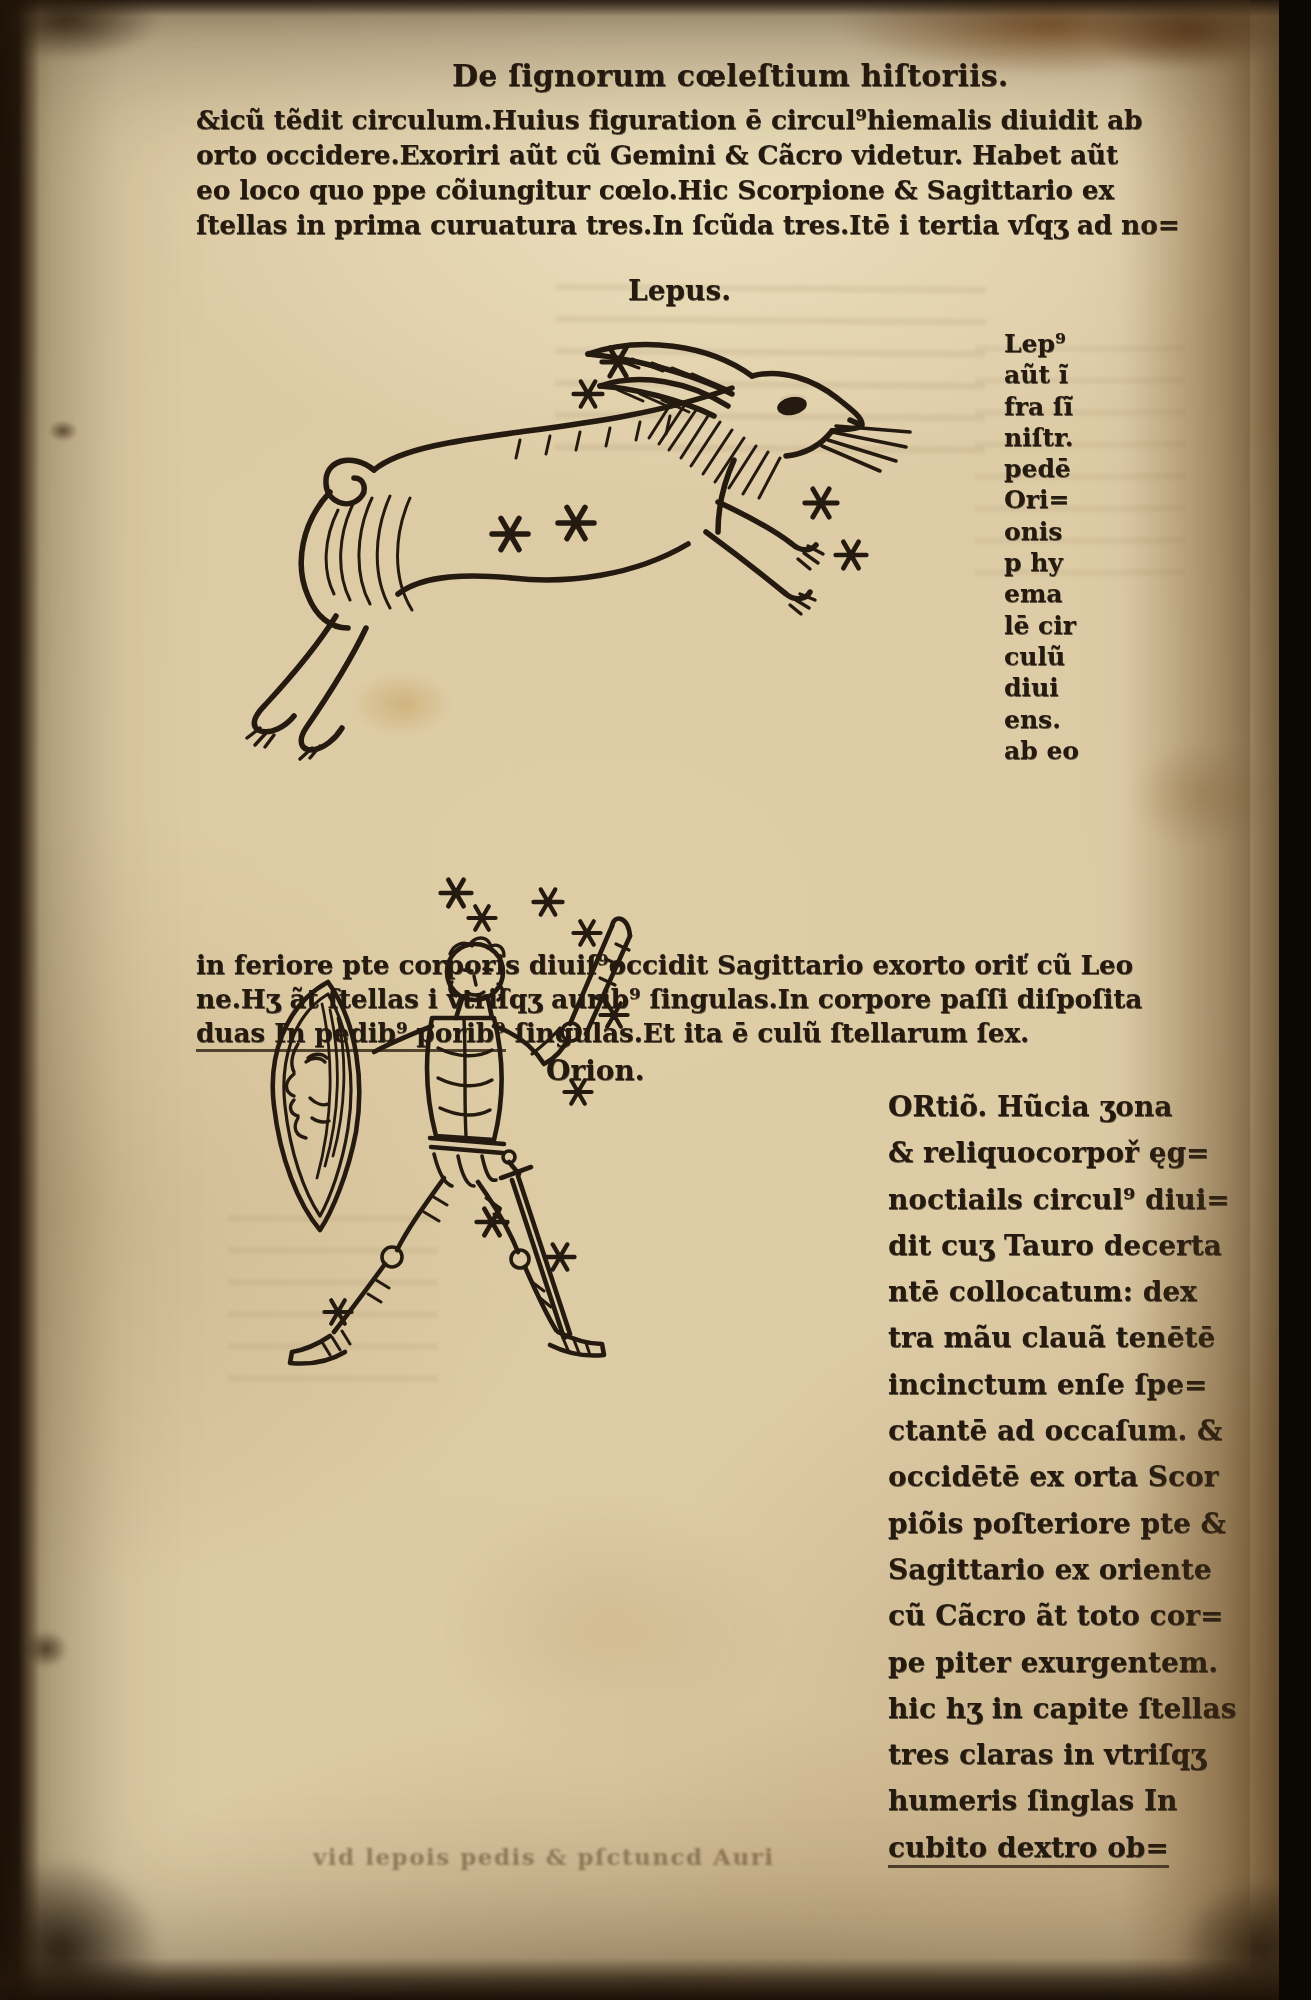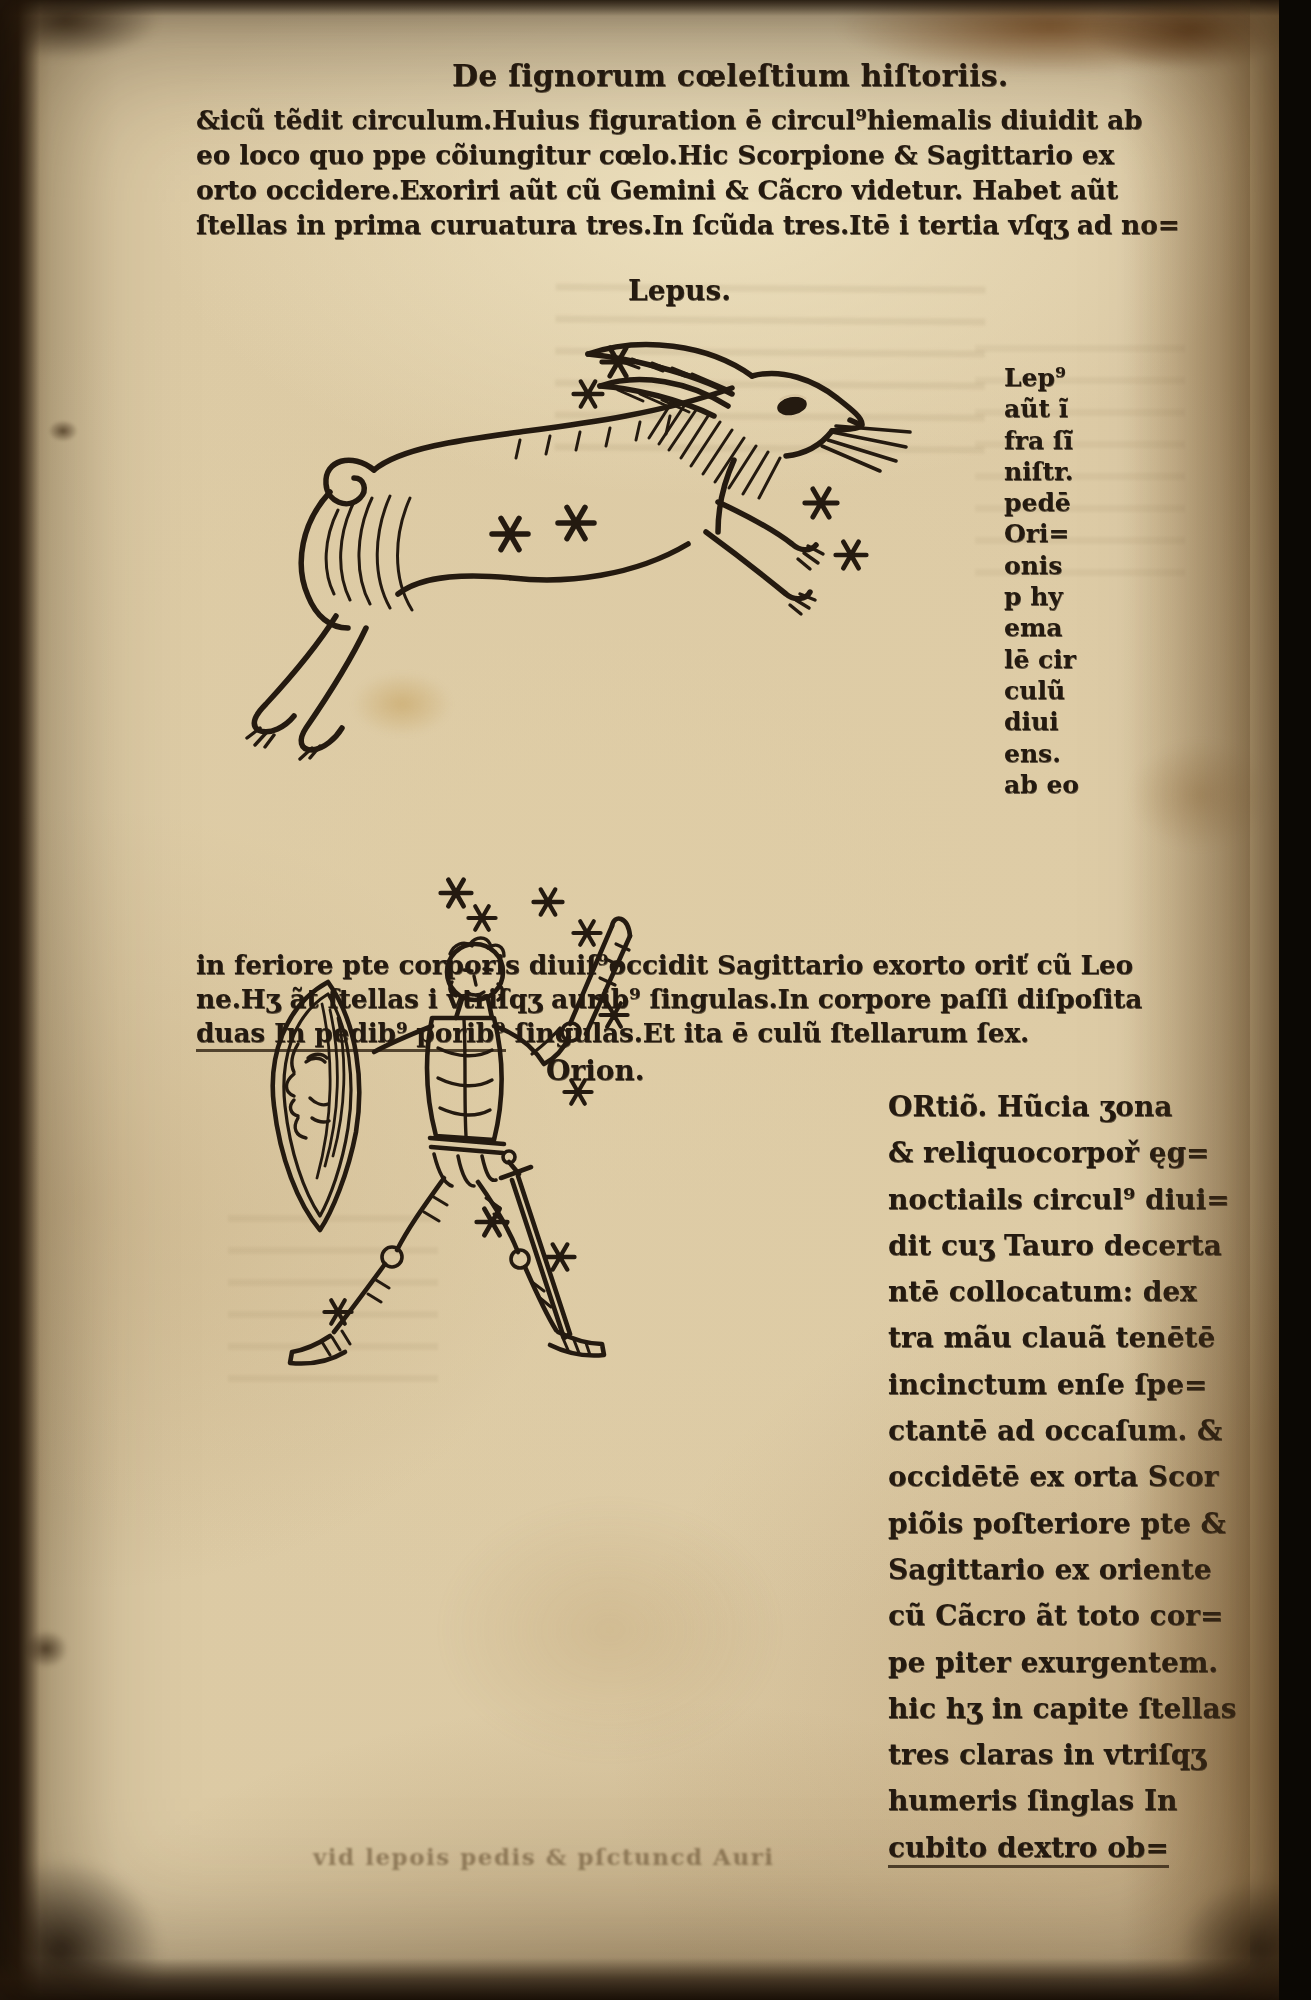--- a/index.html
+++ b/index.html
@@ -15,21 +15,21 @@
       #d8c5a0;
   }
   .ink{position:absolute;color:#241a10;font-family:"DejaVu Serif","Liberation Serif",serif;font-weight:700;
        text-shadow:0.4px 0.5px 0.6px rgba(34,23,12,.65);white-space:nowrap;}
   .title{left:452px;top:58px;font-size:30px;letter-spacing:.2px;}
   .para div{white-space:nowrap;}
   .p1{left:196px;top:102px;font-size:26.5px;line-height:35px;letter-spacing:-.2px;}
   .p2{left:196px;top:948px;font-size:26.5px;line-height:34px;letter-spacing:-.2px;}
   .heading-lepus{left:628px;top:274px;font-size:28px;}
   .heading-orion{left:546px;top:1054px;font-size:28px;}
-  .margincol{left:1004px;top:328px;font-size:25px;line-height:31.3px;margin-top:34px;}
+  .margincol{left:1004px;top:328px;font-size:25px;line-height:31.3px;}
   .margincol div{white-space:nowrap;}
   .orioncol{left:888px;top:1084px;font-size:28px;line-height:46.3px;}
   .orioncol div{white-space:nowrap;}
   .u{border-bottom:3px solid rgba(48,34,17,.8);padding-bottom:1px;}
   .ghostline{left:313px;top:1843px;font-size:23px;color:rgba(94,72,42,.55);
     text-shadow:none;filter:blur(.9px);letter-spacing:1.5px;}
   svg{position:absolute;}
   .stain{position:absolute;border-radius:50%;pointer-events:none;}
   .ghost{position:absolute;pointer-events:none;filter:blur(1.6px);opacity:.55;
     background:repeating-linear-gradient(180deg, rgba(112,86,50,.16) 0 7px, rgba(112,86,50,0) 7px 32px);}
@@ -55,22 +55,22 @@
   <div class="stain" style="left:1180px;top:1880px;width:160px;height:140px;background:radial-gradient(ellipse,rgba(26,17,8,.85),transparent 72%);filter:blur(6px);"></div>
 
   <div class="ghost" style="left:555px;top:285px;width:430px;height:185px;transform:rotate(.4deg);"></div>
   <div class="ghost" style="left:975px;top:345px;width:210px;height:250px;opacity:.4;"></div>
   <div class="ghost" style="left:228px;top:1215px;width:210px;height:170px;opacity:.45;"></div>
 
   <div class="ink title">De ſignorum cœleſtium hiſtoriis.</div>
 
   <div class="ink para p1">
     <div>&amp;icũ tẽdit circulum.Huius figuration ē circul⁹hiemalis diuidit ab</div>
+    <div>orto occidere.Exoriri aũt cũ Gemini &amp; Cãcro videtur. Habet aũt</div>
     <div>eo loco quo ppe cõiungitur cœlo.Hic Scorpione &amp;  Sagittario ex</div>
-    <div>orto occidere.Exoriri aũt cũ Gemini &amp; Cãcro videtur. Habet aũt</div>
     <div>ſtellas in prima  curuatura tres.In ſcũda tres.Itē i tertia vſqʒ ad no=</div>
   </div>
 
   <div class="ink heading-lepus">Lepus.</div>
 
   <svg class="hare" style="left:220px;top:332px;" width="700" height="436" viewBox="0 0 700 436">
     <defs>
       <g id="starA" stroke="#241a10" stroke-width="5.5" stroke-linecap="round">
         <path d="M-18 0H18 M-9 -15.6 L9 15.6 M-9 15.6 L9 -15.6"></path>
       </g>

